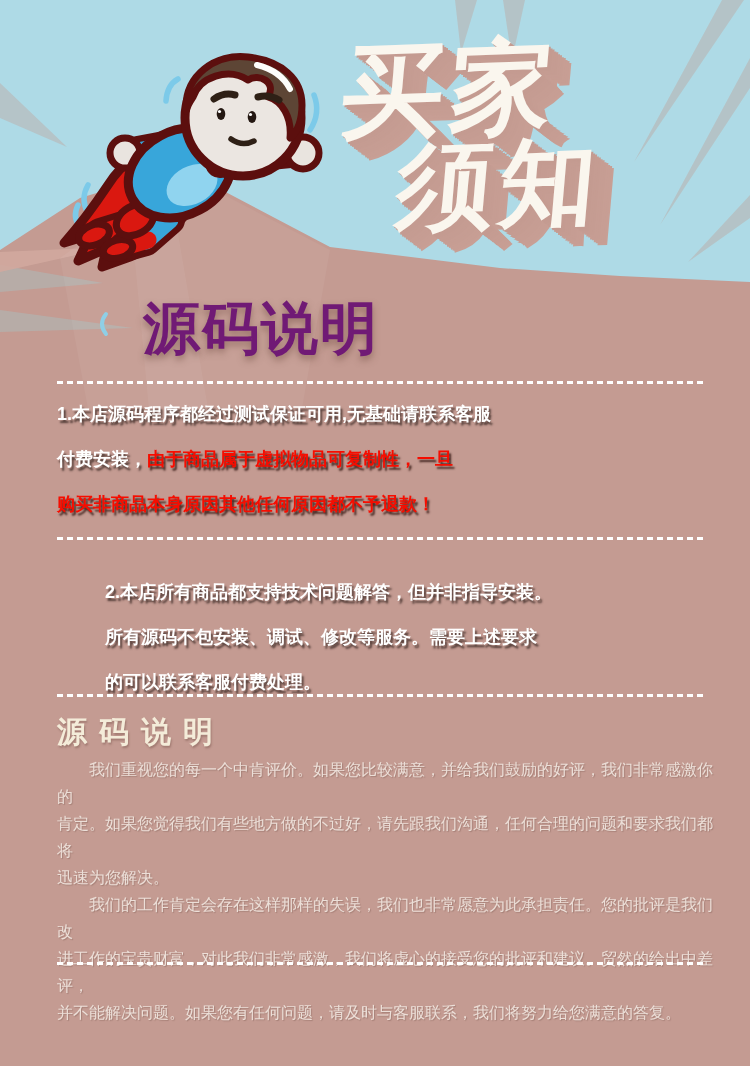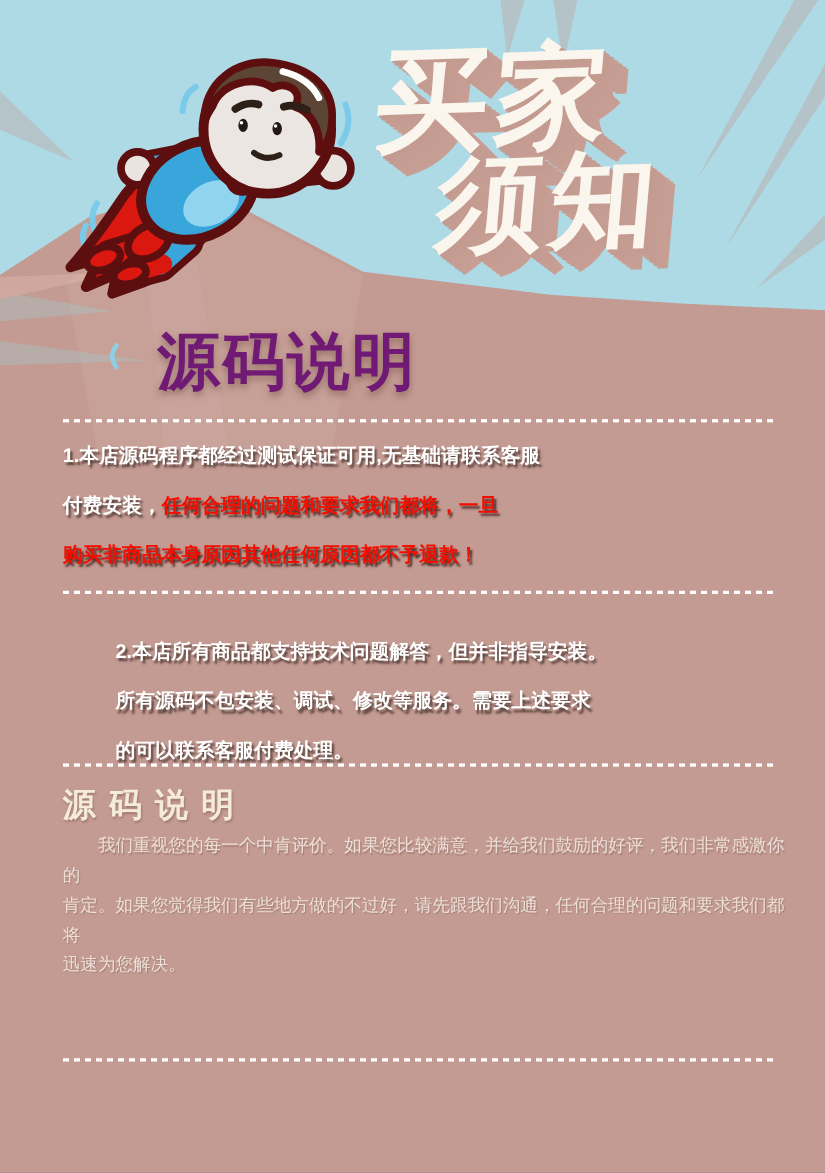--- a/index.html
+++ b/index.html
@@ -117,33 +117,36 @@
   </svg>
 
   <div class="hero-line hero-line1">买家</div>
   <div class="hero-line hero-line2">须知</div>
 
   <div class="band-title">源码说明</div>
 
   <div class="dash dash1"></div>
 
   <div class="sec-text sec1"><span class="seg-white">1.本店源码程序都经过测试保证可用,无基础请联系客服
-付费安装，</span><span class="seg-red">任何合理的问题和要求我们都将，一旦
+付费安装，</span><span class="seg-red">由于商品属于虚拟物品可复制性，一旦
 购买非商品本身原因其他任何原因都不予退款！</span></div>
 
   <div class="dash dash2"></div>
 
   <div class="sec-text sec2 seg-white">2.本店所有商品都支持技术问题解答，但并非指导安装。
 所有源码不包安装、调试、修改等服务。需要上述要求
 的可以联系客服付费处理。</div>
 
   <div class="dash dash3"></div>
 
   <div class="review-title">源码说明</div>
   <div class="review-body">
     <p>我们重视您的每一个中肯评价。如果您比较满意，并给我们鼓励的好评，我们非常感激你的
 肯定。如果您觉得我们有些地方做的不过好，请先跟我们沟通，任何合理的问题和要求我们都将
 迅速为您解决。</p>
+    <p>我们的工作肯定会存在这样那样的失误，我们也非常愿意为此承担责任。您的批评是我们改
+进工作的宝贵财富，对此我们非常感激，我们将虚心的接受您的批评和建议。贸然的给出中差评，
+并不能解决问题。如果您有任何问题，请及时与客服联系，我们将努力给您满意的答复。</p>
   </div>
 
   <div class="dash dash4"></div>
 
 </div>
 
 </body></html>

